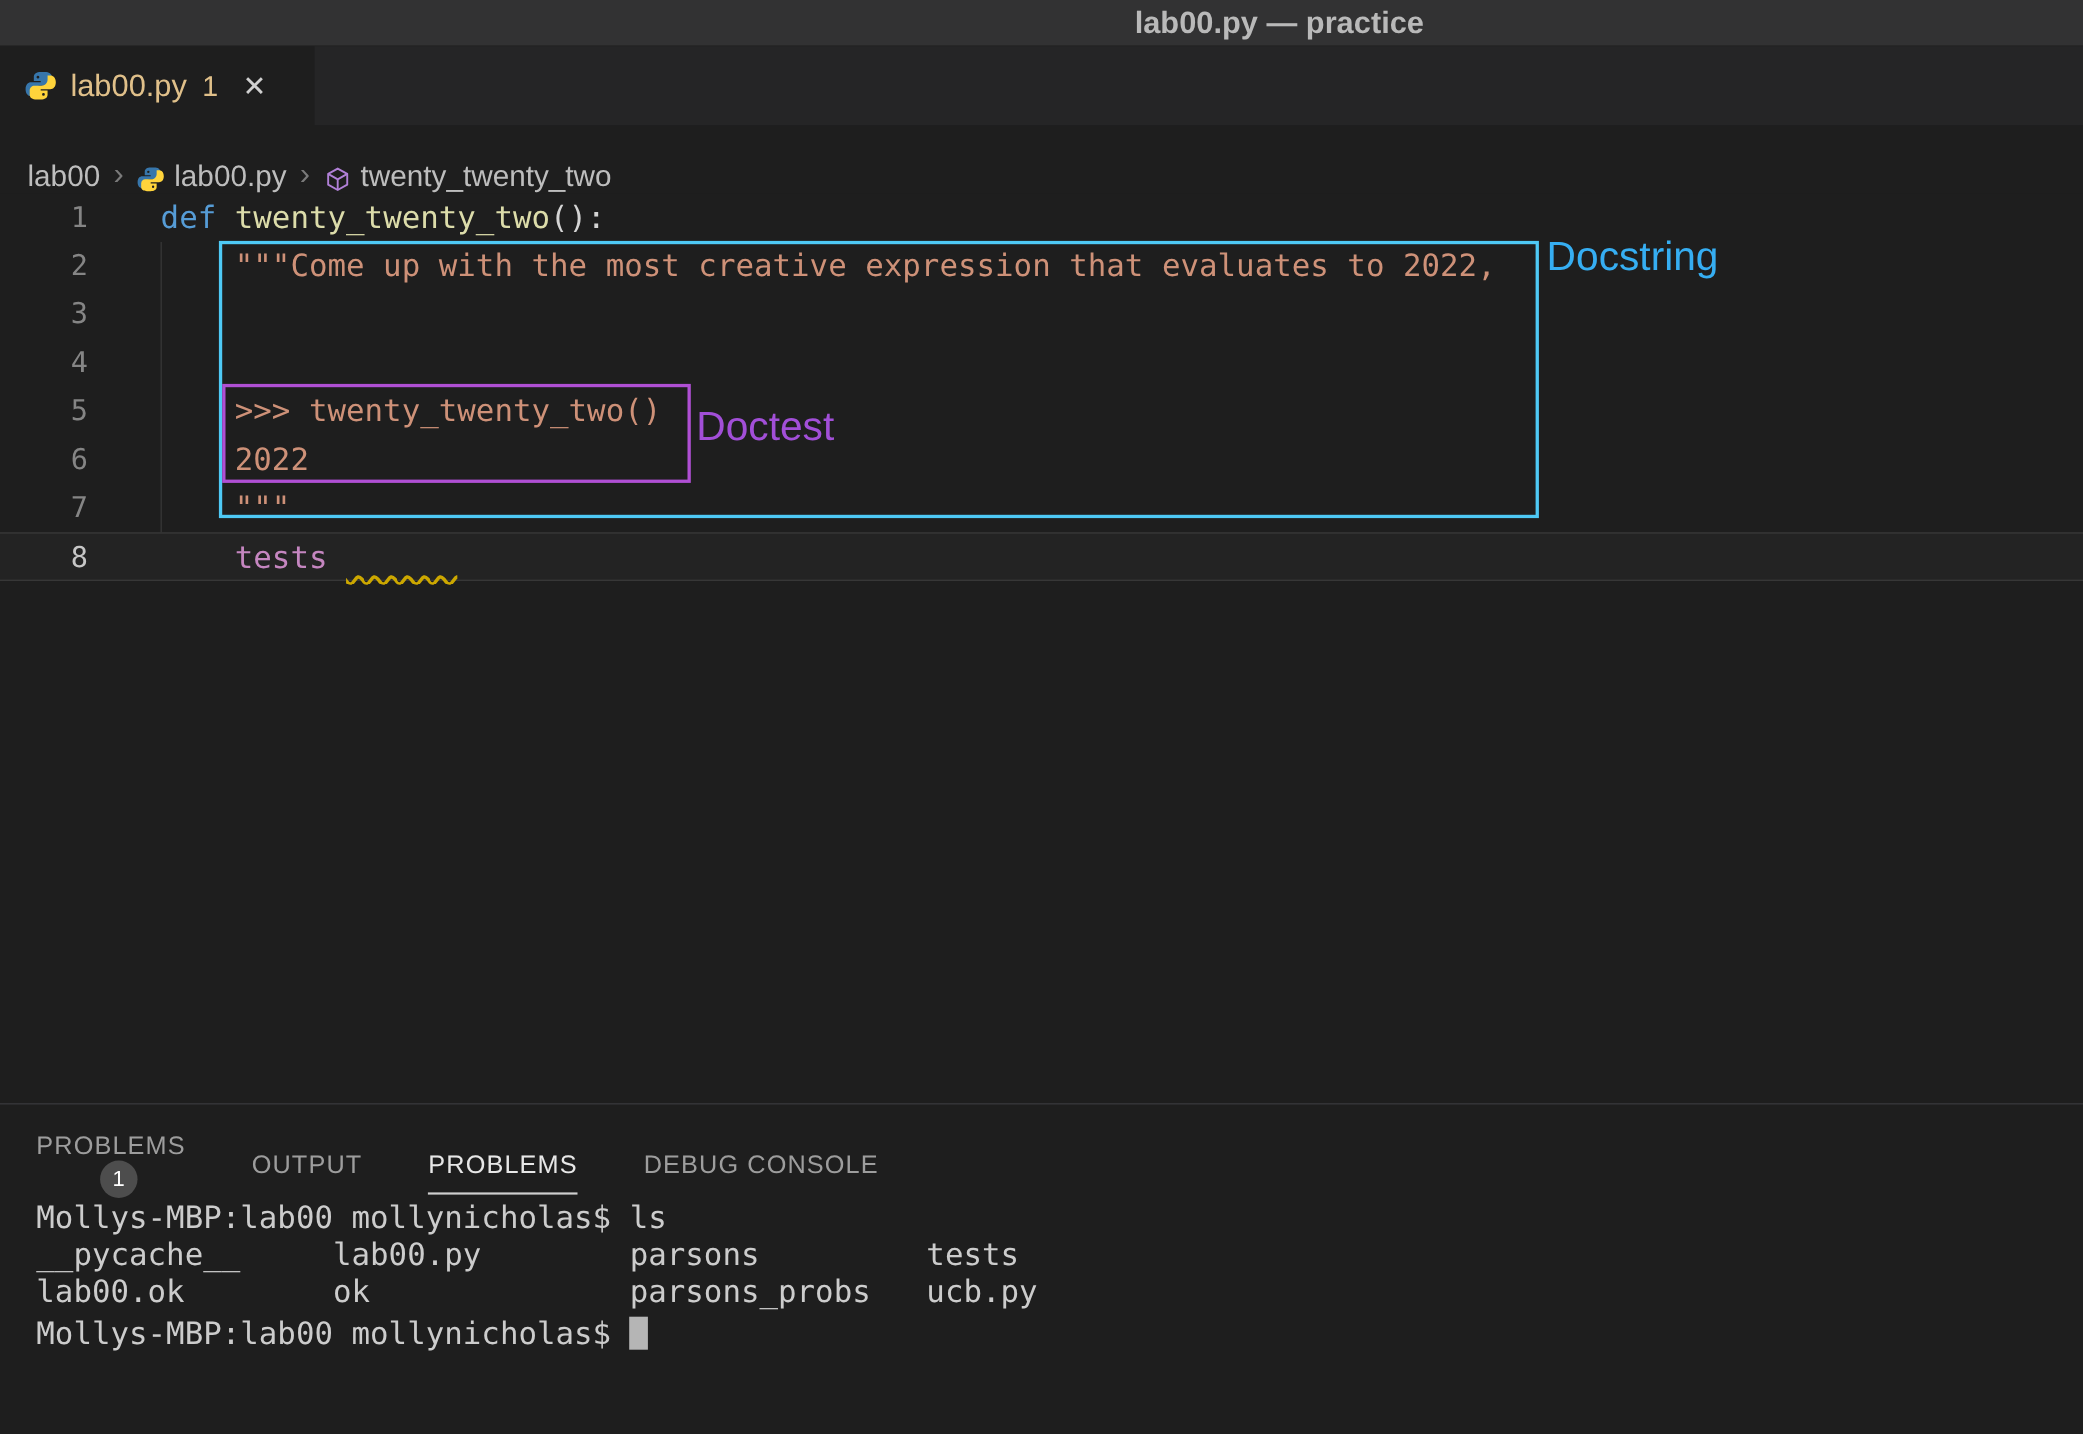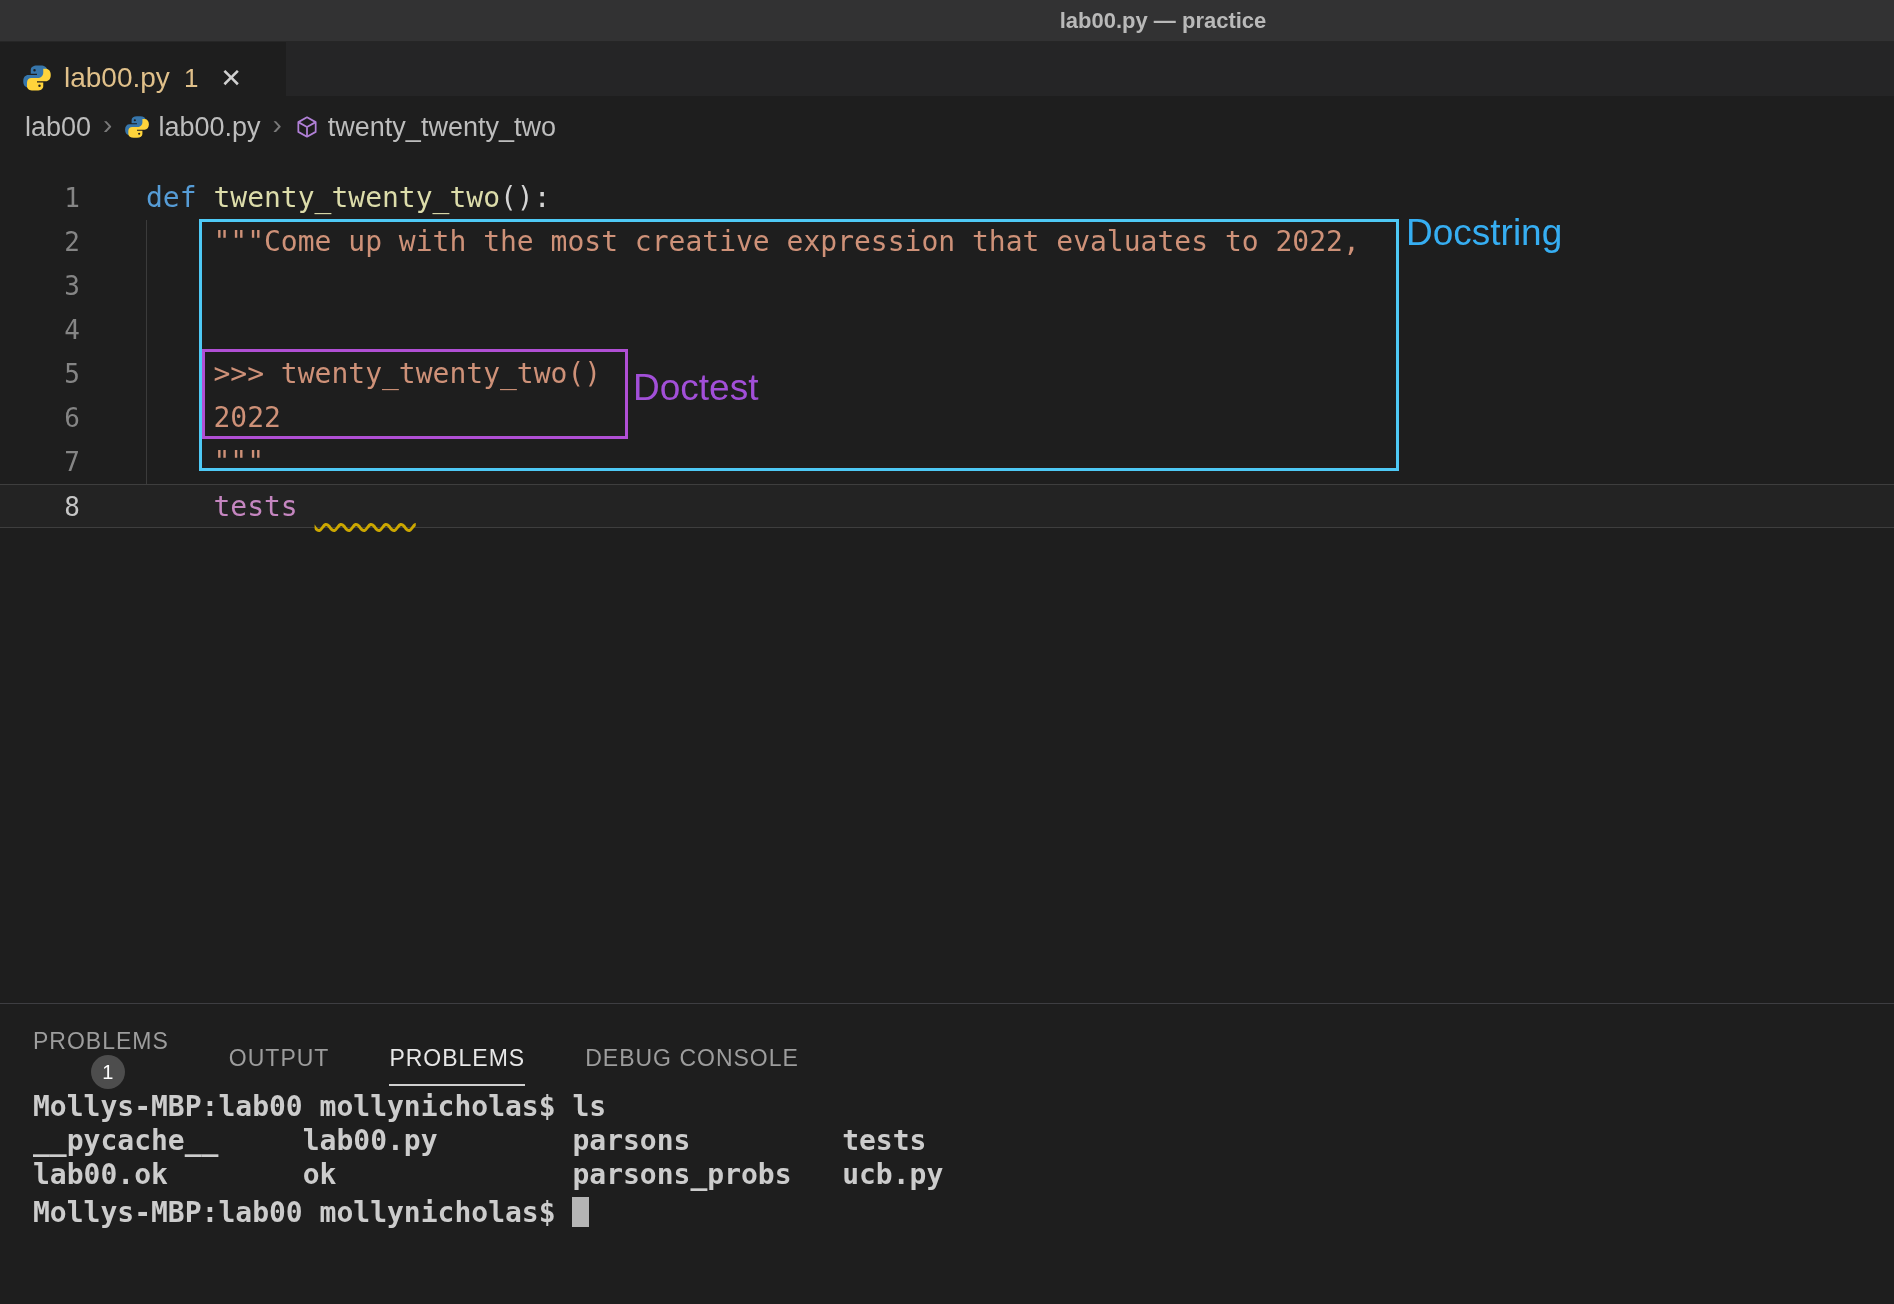--- a/index.html
+++ b/index.html
@@ -2,34 +2,34 @@
 <html><head>
 <meta charset="utf-8">
 <style>
   * { margin:0; padding:0; box-sizing:border-box; }
   html,body { width:1894px; height:1304px; background:#1e1e1e; overflow:hidden; }
   body { position:relative; font-family:"Liberation Sans","DejaVu Sans",sans-serif; }
 
   
   .titlebar { position:absolute; top:0; left:0; right:0; height:42px; background:#323233; border-bottom:1px solid #262626; }
   .titlebar .title { position:absolute; left:1163px; top:50%; transform:translate(-50%,-50%);
-                     color:#b9b9b9; font-size:22px; font-weight:600; white-space:nowrap; }
+                     color:#b9b9b9; font-size:28px; font-weight:600; white-space:nowrap; }
 
   
   .tabbar { position:absolute; top:42px; left:0; right:0; height:72px; background:#252526; }
   .tab { position:absolute; left:0; top:0; height:72px; width:286px; background:#1e1e1e;
          display:flex; align-items:center; padding-left:22px; cursor:pointer; }
   .tab .py-icon svg { width:30px; height:30px; display:block; }
   .tab-label { color:#e0c08a; font-size:28px; margin-left:12px; }
   .tab-badge { color:#e0c08a; font-size:26px; margin-left:14px; }
   .tab-close { color:#d0d0d0; font-size:26px; margin-left:22px; }
 
   
-  .breadcrumb { position:absolute; top:96px; left:0; right:0; height:62px;
-                display:flex; align-items:center; padding-left:25px; background:#1e1e1e; }
+  .breadcrumb { position:absolute; top:114px; left:0; right:0; height:62px;
+                display:flex; align-items:flex-end; padding-left:25px; background:#1e1e1e; }
   .bc-item { color:#bdbdbd; font-size:27px; cursor:pointer; }
   .bc-sep { color:#7a7a7a; font-size:28px; margin:0 12px; position:relative; top:-2px; }
   .bc-icon { display:flex; align-items:center; margin-right:8px; }
   .bc-icon svg { width:26px; height:26px; display:block; }
 
   
   .editor { position:absolute; top:176px; left:0; right:0; height:827px; background:#1e1e1e; cursor:text; }
   #editor-lines { position:absolute; top:0; left:0; right:0; }
   .line { display:flex; height:44px; line-height:44px; font-family:"DejaVu Sans Mono",monospace; font-size:28px; }
   .line .ln { width:80px; flex:0 0 80px; text-align:right; color:#858585; font-size:26px; }
@@ -55,21 +55,21 @@
   
   .panel { position:absolute; top:1003px; left:0; right:0; bottom:0; background:#1e1e1e; border-top:1px solid #3e3e42; }
   .panel-tabs { display:flex; align-items:center; gap:60px; padding:24px 0 0 33px;
                 font-size:23px; letter-spacing:1px; color:#9d9d9d; }
   .ptab { display:flex; align-items:center; cursor:pointer; padding-bottom:12px; border-bottom:2px solid transparent;flex-direction:column; }
   .ptab.active { color:#e7e7e7; border-bottom-color:#cfcfcf; }
   .ptab .badge { margin-left:14px; width:34px; height:34px; border-radius:50%; background:#4d4d4d;
                  color:#ffffff; font-size:20px; letter-spacing:0; display:grid; place-items:center; }
 
   .terminal { position:absolute; left:33px; top:86px; font-family:"DejaVu Sans Mono",monospace;
-              font-size:28px; line-height:34px; color:#cccccc; white-space:pre; cursor:text;font-weight:bold; }
+              font-size:28px; line-height:34px; color:#cccccc; white-space:pre; cursor:text; }
   .cursor { display:inline-block; width:17px; height:30px; background:#b5b5b5; transform:translateY(5px); }
 </style>
 </head>
 <body>
 
 <div class="titlebar">
   <span class="title">lab00.py — practice</span>
 </div>
 
 <div class="tabbar">

